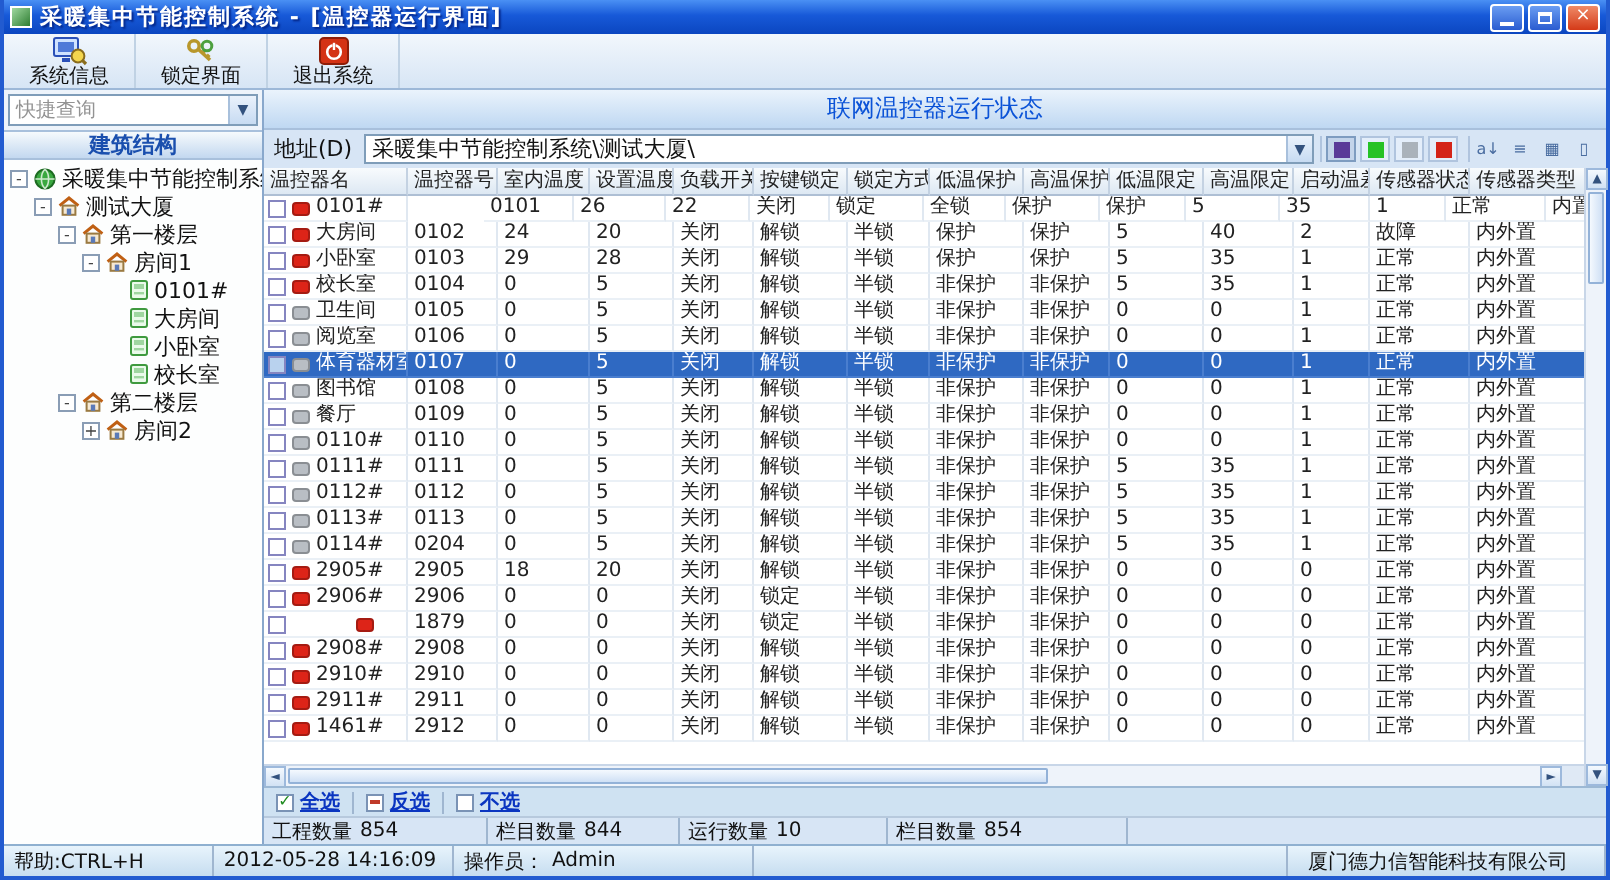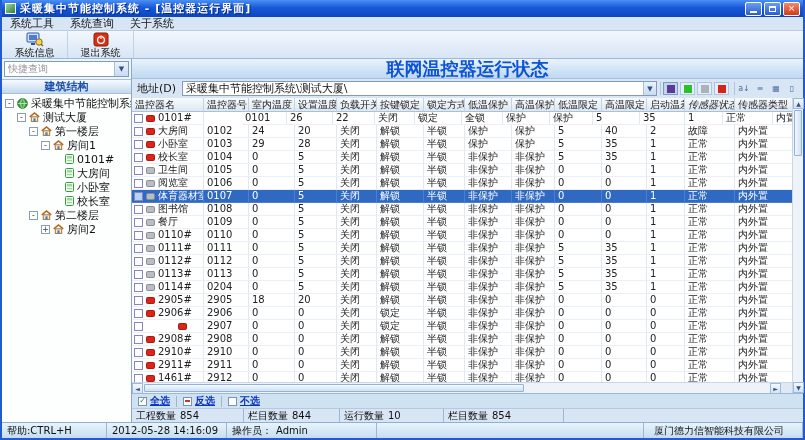--- a/index.html
+++ b/index.html
@@ -40,21 +40,21 @@
   .tree { flex:1; background:#fdfefe; overflow:hidden; padding-top:2px; }
   .tree-item { height:14px; display:flex; align-items:center; gap:3px; font-size:11px; color:#111; white-space:nowrap; }
   .expander { width:9px; height:9px; flex:0 0 9px; border:1px solid #8a9db5; background:#fff; font-size:8px; line-height:7px;
               text-align:center; color:#444; }
   .expander.none { visibility:hidden; }
   .tico-tree { display:flex; align-items:center; }
   
   .rpanel { flex:1; display:flex; flex-direction:column; min-width:0; }
   .panel-band { height:20px; flex:0 0 20px; display:flex; align-items:center; justify-content:center;
                 background:linear-gradient(180deg,#eaf3fc,#bfd8f2); border-bottom:1px solid #a8c0dc;
-                font-size:18px; font-weight:bold; color:#0b53d7; }
+                font-size:12px; font-weight:normal; color:#0b53d7; }
   .addr-row { height:19px; flex:0 0 19px; display:flex; align-items:center; background:#d7e5f5; padding:2px 2px; gap:3px; }
   .addr-label { font-size:11px; color:#111; padding:0 3px; white-space:nowrap; }
   .addr-box { flex:1; height:15px; background:#fff; border:1px solid #7f9db9; display:flex; align-items:center; min-width:0; }
   .addr-text { flex:1; font-size:11px; color:#111; padding-left:3px; white-space:nowrap; overflow:hidden; }
   .addr-drop { width:13px; height:13px; background:linear-gradient(180deg,#eaf2fc,#c7dbf2); border-left:1px solid #a8c0dc;
                font-size:7px; color:#33527e; display:flex; align-items:center; justify-content:center; }
   .addr-tools { display:flex; align-items:center; gap:2px; padding:0 2px; border-left:1px solid #b0c4de; }
   .cbtn { width:15px; height:13px; display:flex; align-items:center; justify-content:center; border:1px solid #b0c4de; background:#e4eefa; }
   .cbtn.pressed { background:#c3d4ea; border-color:#7e9cc0; }
   .csq { width:8px; height:8px; }
@@ -112,38 +112,43 @@
       <span class="tbtn">
           <span class="glyph-min"></span>
         </span>
       <span class="tbtn">
           <span class="glyph-restore"></span>
         </span>
       <span class="tbtn close">×</span>
     </span>
   </div>
 
-  <div class="menubar">
-      <span class="menu-item">系统工具</span>
-      <span class="menu-item">系统查询</span>
-      <span class="menu-item">关于系统</span>
-    </div>
 
   <div class="toolbar">
       <div class="tool-btn">
         <span class="tico">
           <svg width="18" height="15">
             <rect x="1" y="1" width="12" height="9" rx="1" fill="#cfe2ff" stroke="#2a50b8"></rect>
             <rect x="3" y="3" width="8" height="5" fill="#4f79d8"></rect>
             <rect x="5" y="11" width="4" height="2" fill="#2a50b8"></rect>
             <circle cx="13" cy="10" r="3.2" fill="#f3d64e" stroke="#8a6d1d"></circle>
             <line x1="15.2" y1="12.2" x2="17" y2="14" stroke="#8a6d1d" stroke-width="1.6"></line>
           </svg>
         </span>
         <span class="tlabel">系统信息</span>
+      </div>
+      <div class="tool-btn">
+        <span class="tico">
+          <svg width="18" height="15">
+            <circle cx="5" cy="5" r="2.6" fill="none" stroke="#b8972c" stroke-width="1.8"></circle>
+            <path d="M7 6.5l6 5.5m-2-0.8l1.6-1.8m-3.8-0.4l1.6-1.8" stroke="#b8972c" stroke-width="1.8" fill="none"></path>
+            <circle cx="11.5" cy="5" r="2.4" fill="none" stroke="#4da03f" stroke-width="1.5"></circle>
+          </svg>
+        </span>
+        <span class="tlabel">锁定界面</span>
       </div>
       <div class="tool-btn">
         <span class="tico">
           <svg width="16" height="15">
             <rect x="1" y="1" width="14" height="13" rx="2" fill="#d43214" stroke="#8e1d08"></rect>
             <circle cx="8" cy="8" r="3.4" fill="none" stroke="#fff" stroke-width="1.3"></circle>
             <rect x="7.3" y="3.2" width="1.5" height="4" fill="#d43214"></rect>
             <rect x="7.4" y="3.4" width="1.2" height="3.6" fill="#fff"></rect>
           </svg>
         </span>
@@ -313,21 +318,21 @@
               <div class="th" style="width: 46px;">室内温度</div>
               <div class="th" style="width: 42px;">设置温度</div>
               <div class="th" style="width: 40px;">负载开关</div>
               <div class="th" style="width: 47px;">按键锁定</div>
               <div class="th" style="width: 41px;">锁定方式</div>
               <div class="th" style="width: 47px;">低温保护</div>
               <div class="th" style="width: 43px;">高温保护</div>
               <div class="th" style="width: 47px;">低温限定</div>
               <div class="th" style="width: 45px;">高温限定</div>
               <div class="th" style="width: 38px;">启动温差</div>
-              <div class="th" style="width: 50px; font-style: italic;">传感器状态</div>
+              <div class="th" style="width: 50px;">传感器状态</div>
               <div class="th" style="width: 58px; flex: 1 0 58px;">传感器类型</div>
             </div>
           <div class="tbody">
               <div class="tr">
                 <div class="td" style="width: 72px; padding-left: 0px;">
                   <span class="row-check"></span>
                   <span class="row-status" style="background: rgb(221, 36, 24);"></span>
                   <span>0101#</span>
                 </div>
                 <div class="td" style="width: 45px; margin-left: 38px;">0101</div>
@@ -643,21 +648,21 @@
                 <div class="td" style="width: 38px;">0</div>
                 <div class="td" style="width: 50px;">正常</div>
                 <div class="td" style="width: 58px; flex: 1 0 58px;">内外置</div>
               </div>
               <div class="tr">
                 <div class="td" style="width: 72px; padding-left: 0px; gap: 32px;">
                   <span class="row-check"></span>
                   <span class="row-status" style="background: rgb(221, 36, 24);"></span>
                   <span>2907#</span>
                 </div>
-                <div class="td" style="width: 45px;">2907</div>
+                <div class="td" style="width: 45px;">1879</div>
                 <div class="td" style="width: 46px;">0</div>
                 <div class="td" style="width: 42px;">0</div>
                 <div class="td" style="width: 40px;">关闭</div>
                 <div class="td" style="width: 47px;">锁定</div>
                 <div class="td" style="width: 41px;">半锁</div>
                 <div class="td" style="width: 47px;">非保护</div>
                 <div class="td" style="width: 43px;">非保护</div>
                 <div class="td" style="width: 47px;">0</div>
                 <div class="td" style="width: 45px;">0</div>
                 <div class="td" style="width: 38px;">0</div>

